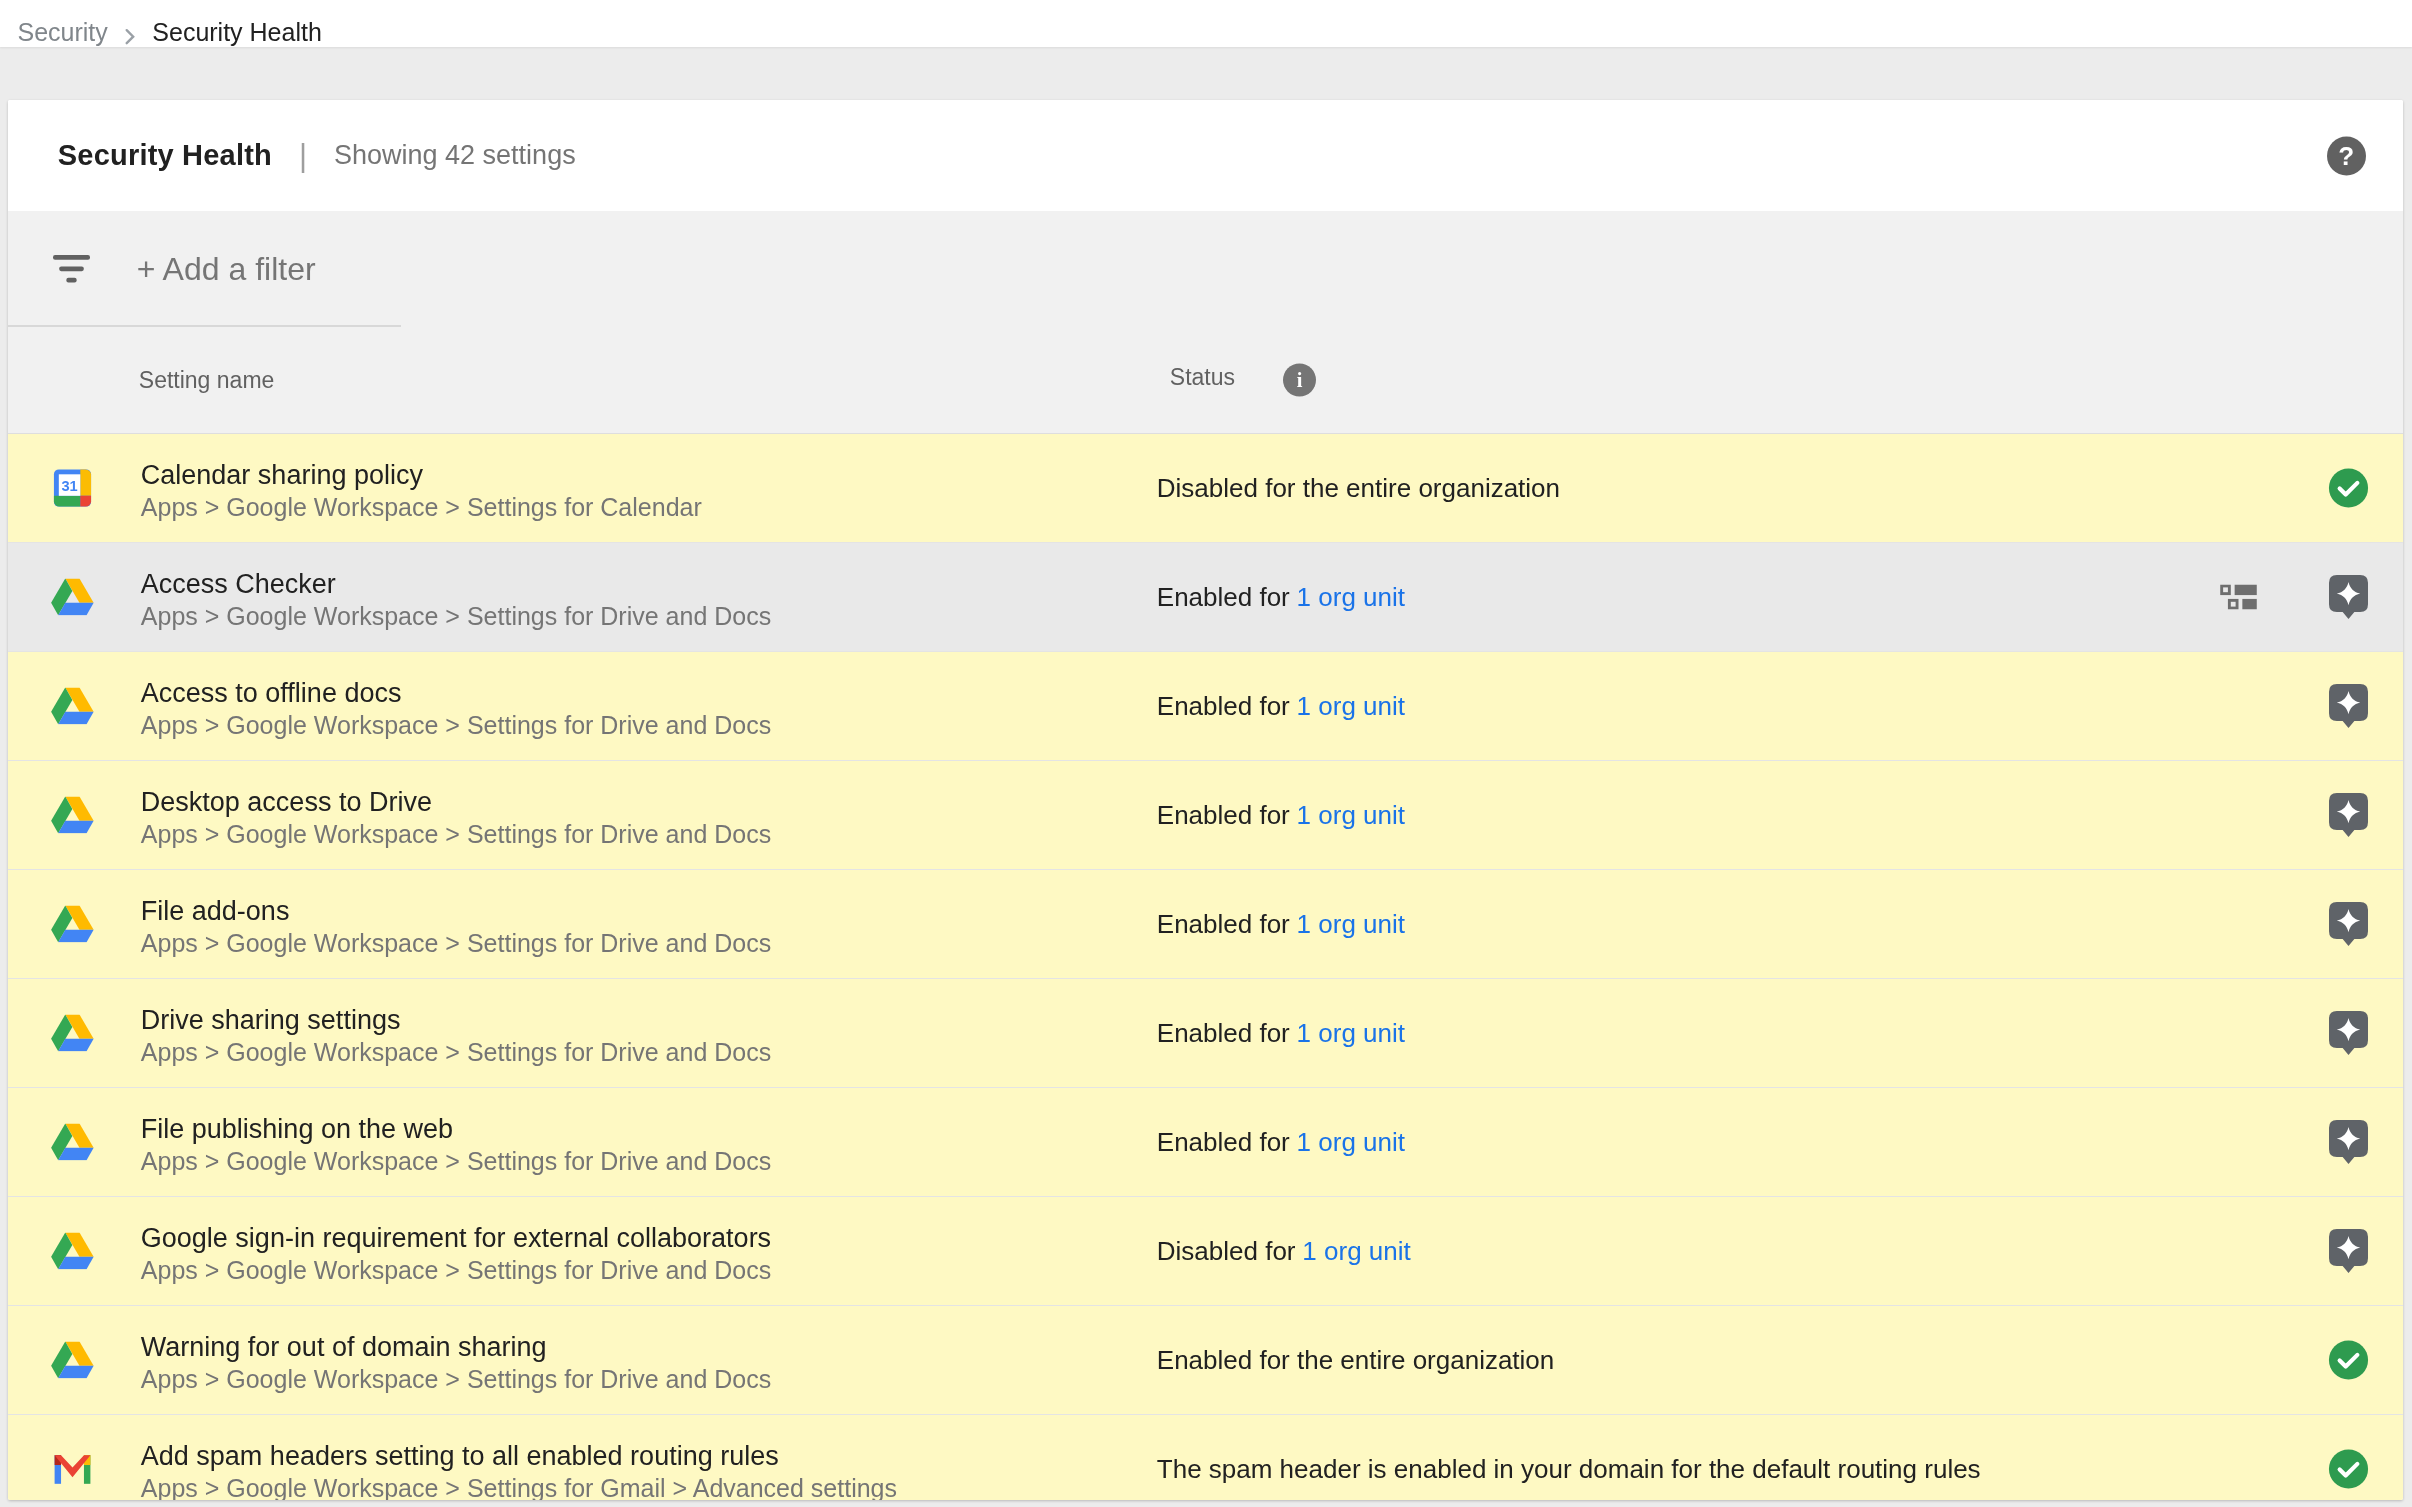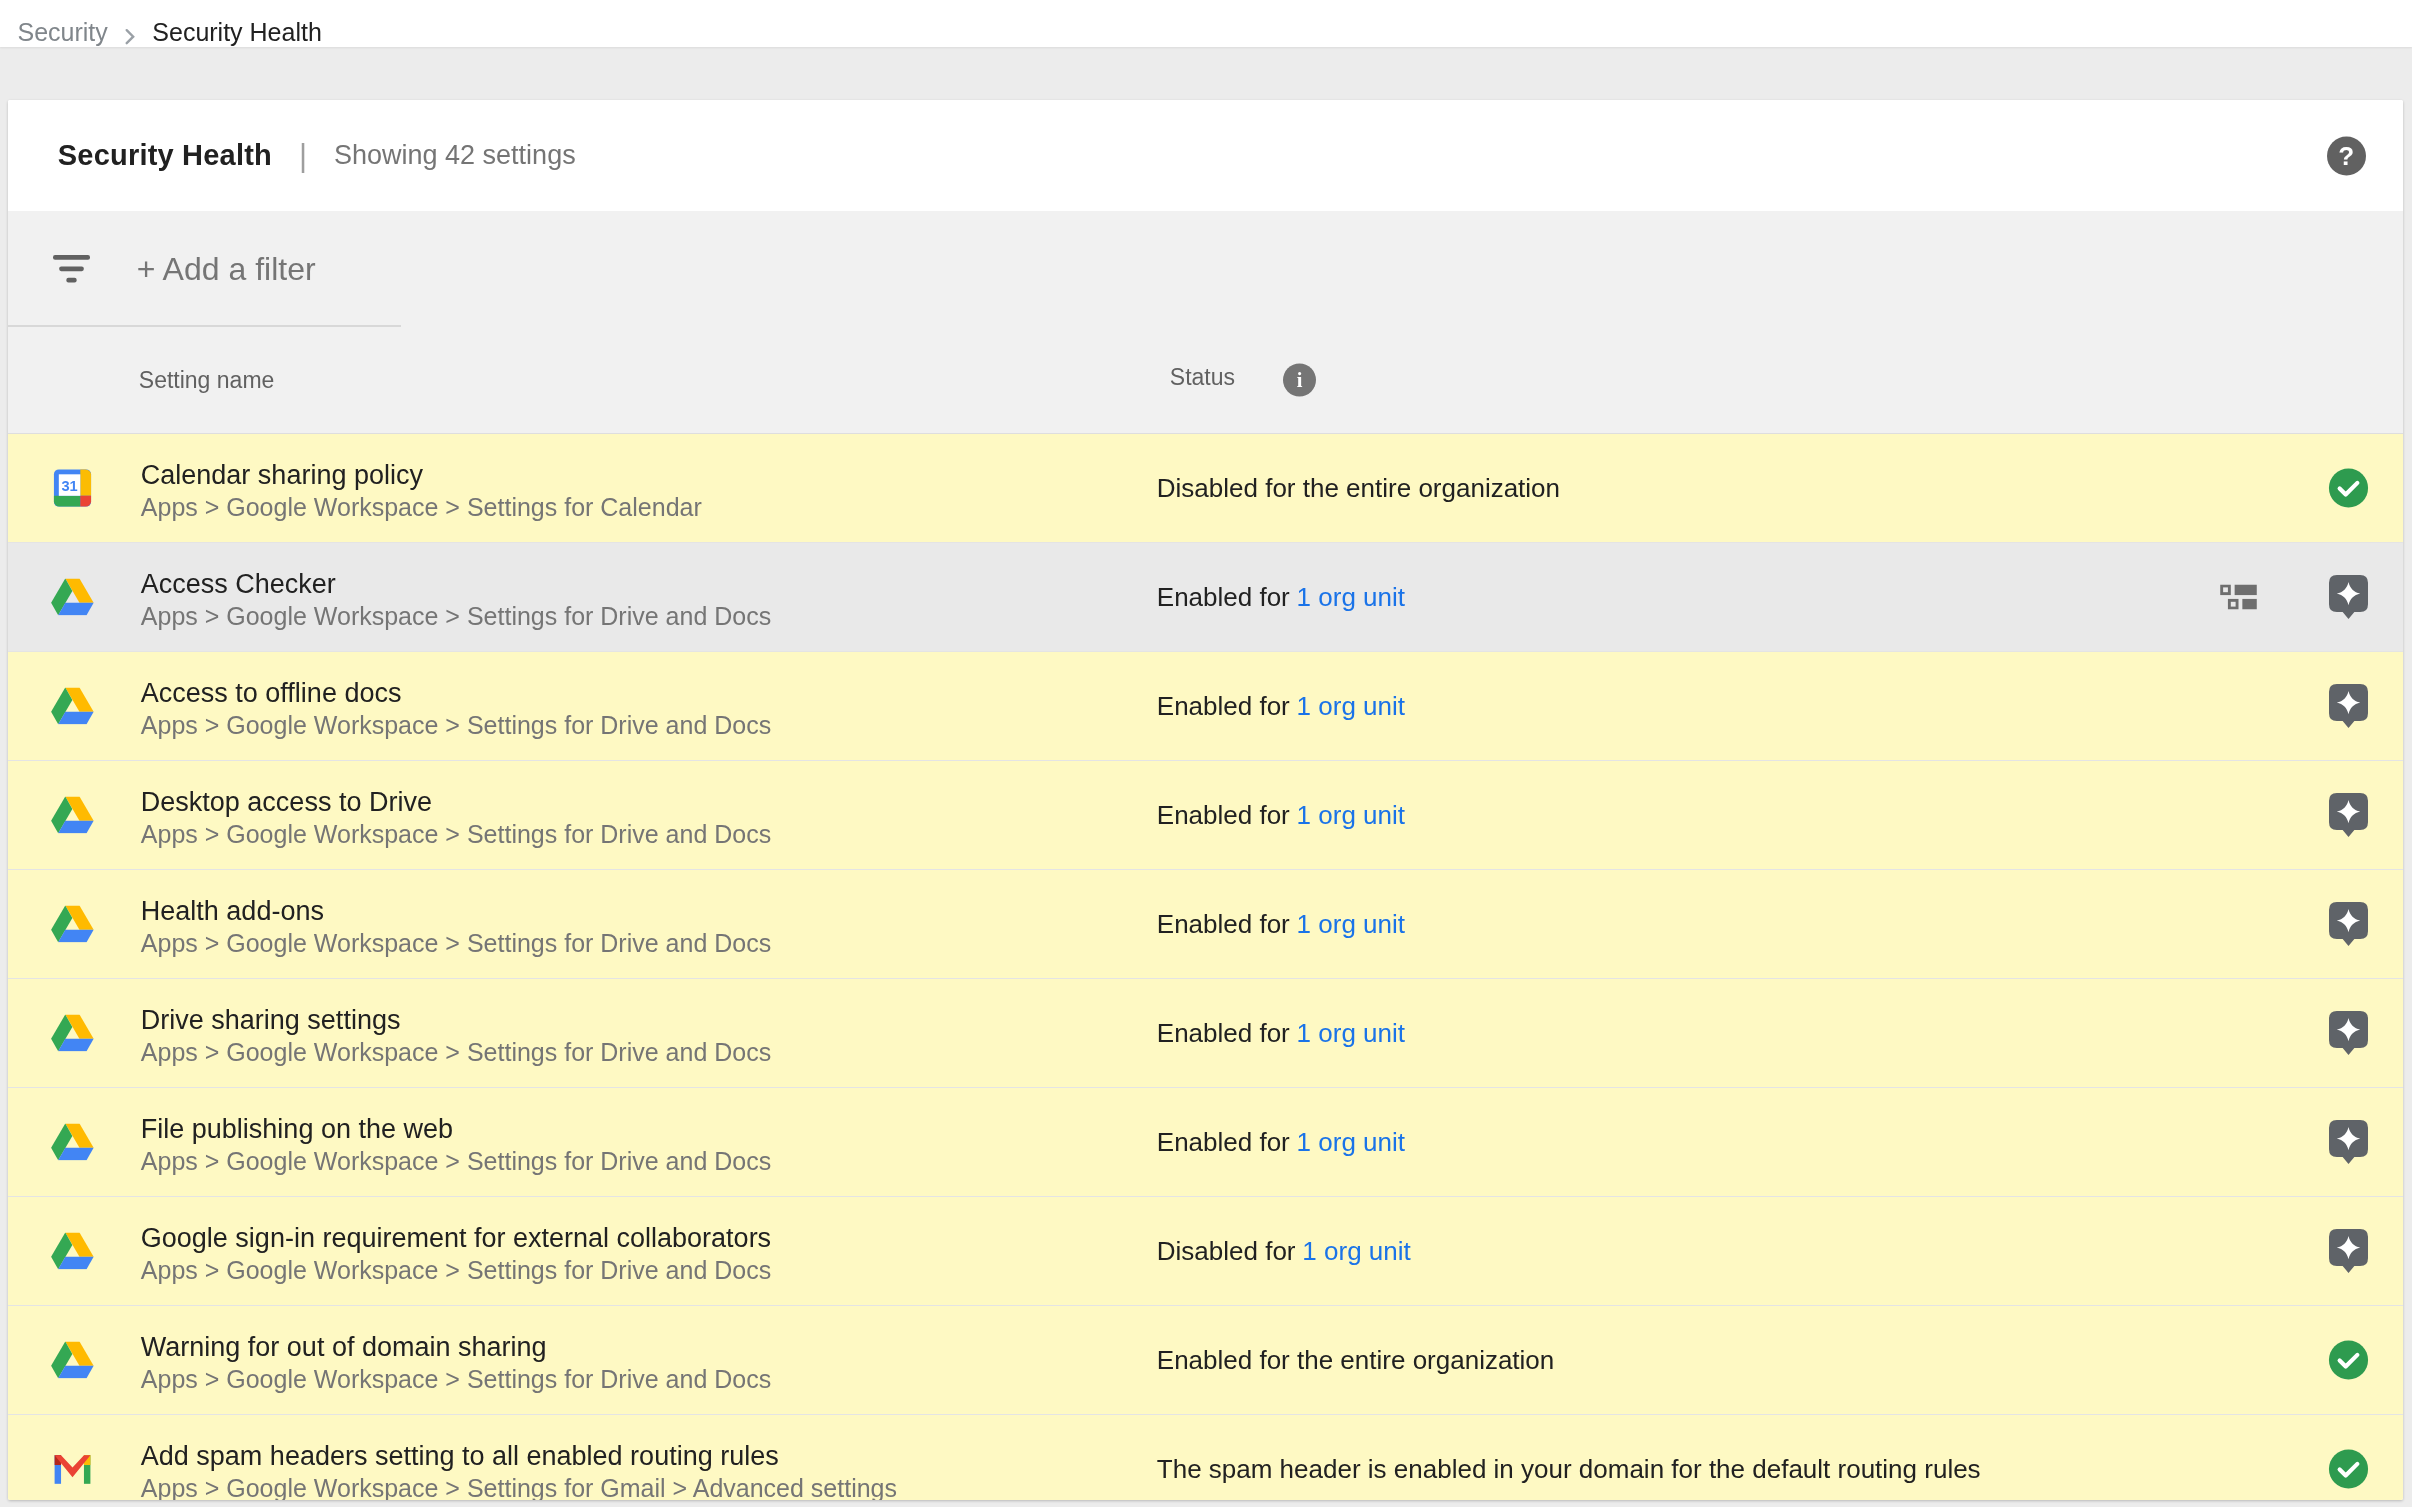--- a/index.html
+++ b/index.html
@@ -206,21 +206,21 @@
     </span>
   </div>
       <div class="row">
     <span class="app-icon">
           <svg width="43" height="37" viewBox="0 0 140 121">
     <path d="M139.1 79.2 L92.8 0 H46.4 L92.7 79.2 Z" fill="#ffba00"></path>
     <path d="M46.4 0 L0 79.2 L23.2 120.4 L69.5 41.2 Z" fill="#34a853"></path>
     <path d="M23.2 120.4 L46.3 79.2 H139.1 L116 120.4 Z" fill="#4285f4"></path>
   </svg>
         </span>
-    <div class="row-title">Health add-ons</div>
+    <div class="row-title">File add-ons</div>
     <div class="row-path">Apps &gt; Google Workspace &gt; Settings for Drive and Docs</div>
     <div class="row-status">
       <span>Enabled for</span><a class="status-link">1 org unit</a>
     </div>
 
     <span class="state-badge">
       <svg width="39" height="44" viewBox="0 0 40 45">
         <path d="M8 0 H32 Q40 0 40 8 V30 Q40 38 32 38 H26 L20 45 L14 38 H8 Q0 38 0 30 V8 Q0 0 8 0 Z" fill="#5f6368"></path>
         <path d="M20 7 C21.4 13.4 25.6 17.6 32 19 C25.6 20.4 21.4 24.6 20 31 C18.6 24.6 14.4 20.4 8 19 C14.4 17.6 18.6 13.4 20 7 Z" fill="#fff"></path>
       </svg>

